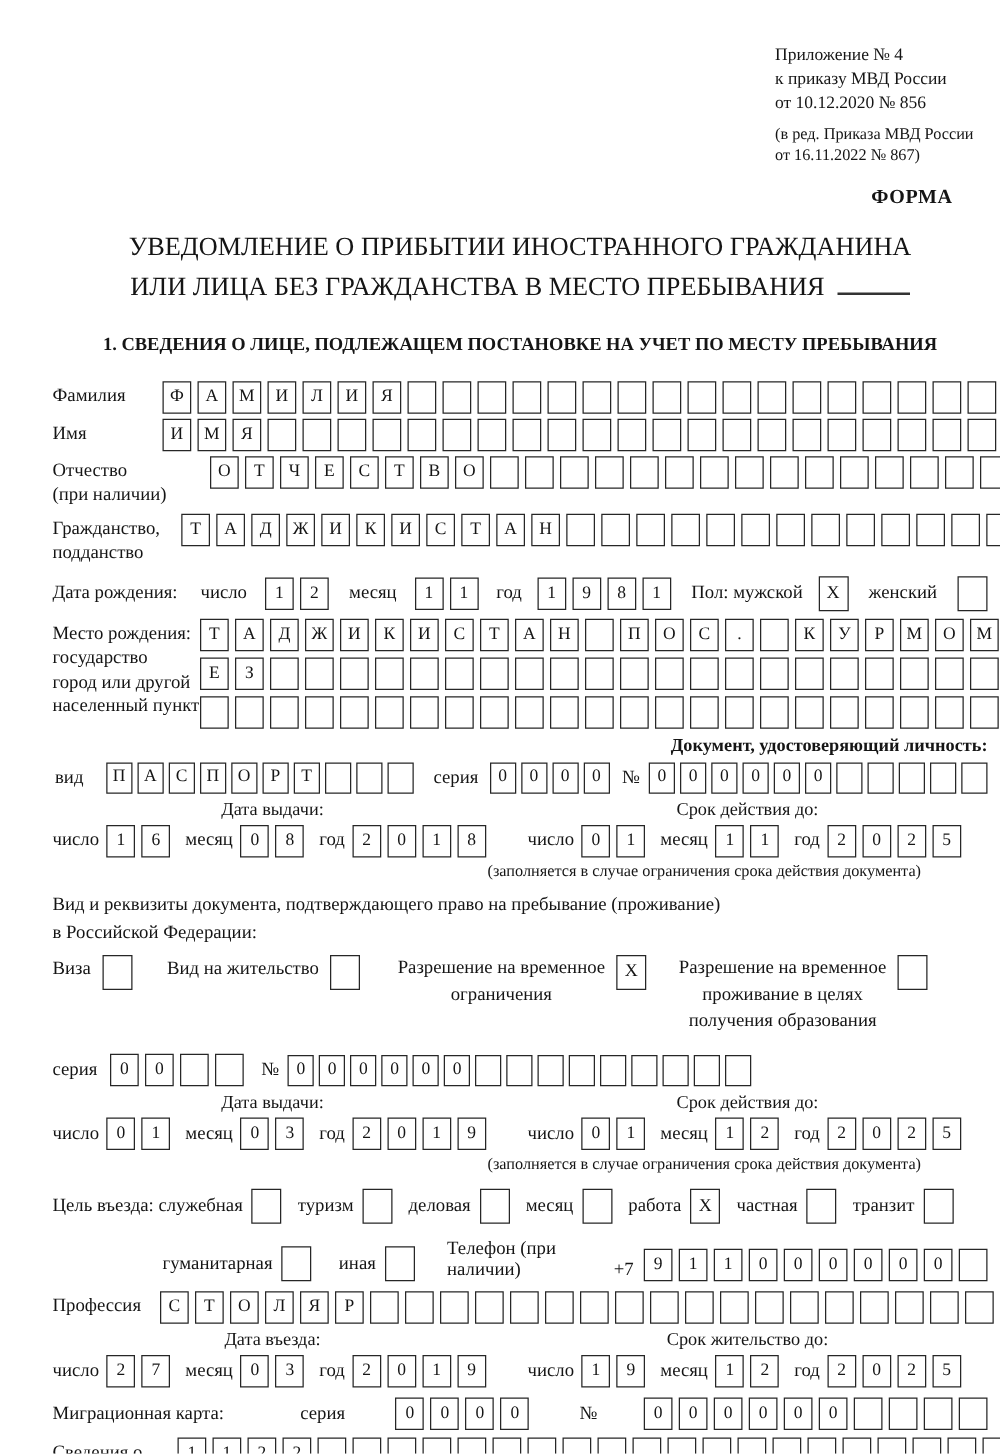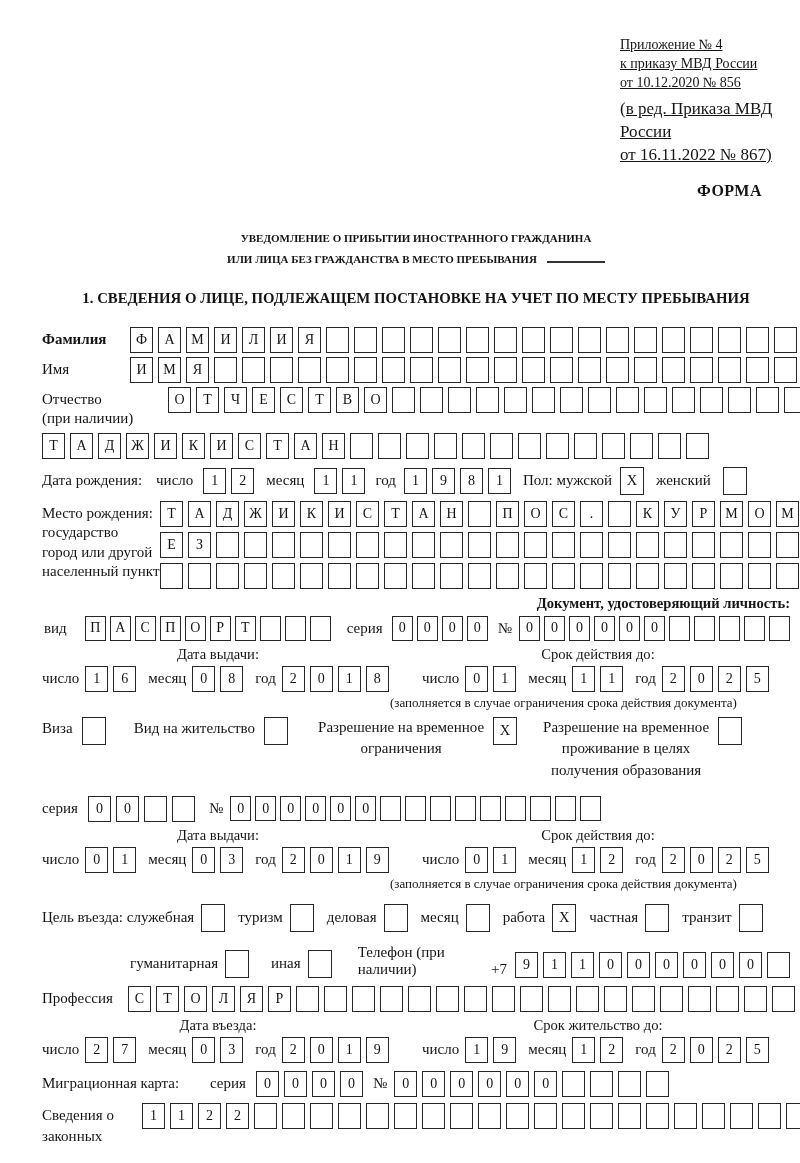--- a/index.html
+++ b/index.html
@@ -1,41 +1,41 @@
 <!DOCTYPE html>
 <html><head>
 <meta charset="utf-8">
 <style>
   html,body{margin:0;padding:0;background:#ffffff;}
   body{font-family:"Liberation Serif", serif;color:#151515;}
   .page{position:relative;width:800px;height:1163px;box-sizing:border-box;
         padding:36px 10px 0 42px;overflow:hidden;background:#ffffff;}
 
   
-  .appendix{margin-left:578px;font-size:14px;line-height:1.35;text-decoration:underline;}
-  .appendix .amend{margin-top:5px;font-size:17px;}
+  .appendix{margin-left:578px;font-size:14px;line-height:1.35;}
+  .appendix .amend{margin-top:5px;font-size:13px;}
   .forma{font-weight:bold;font-size:16px;text-align:right;margin-right:28px;margin-top:16px;letter-spacing:.5px;}
 
-  .title{margin-top:30px;text-align:center;font-weight:bold;font-size:11px;line-height:1.55;}
+  .title{margin-top:14px;text-align:center;font-weight:normal;font-size:21px;line-height:1.55;}
   .uline{display:inline-block;width:58px;border-bottom:2.2px solid #333;height:13px;margin-left:10px;}
   .sec1{margin-top:22px;text-align:center;font-weight:bold;font-size:14.8px;}
 
   
   .cells{display:inline-flex;gap:5px;vertical-align:middle;flex:none;}
   .cell{width:21px;height:24px;border:1.4px solid #262626;display:inline-flex;flex:none;
         align-items:center;justify-content:center;font-size:14px;background:#fff;}
   .cells.sm{gap:4px;}
   .cells.sm .cell{width:19px;height:23px;}
 
   .box{width:22px;height:26px;border:1.4px solid #262626;display:inline-flex;flex:none;
        align-items:center;justify-content:center;font-size:14.5px;vertical-align:middle;background:#fff;}
 
   .row{display:flex;align-items:flex-start;font-size:15px;}
   .lbl{flex:none;line-height:1.3;padding-top:3px;}
-  .mt4{margin-top:4px;} .mt6{margin-top:6px;} .mt8{margin-top:8px;} .mt14{margin-top:14px;}
+  .mt4{margin-top:4px;} .mt6{margin-top:6px;} .mt8{margin-top:8px;justify-content:space-between;} .mt14{margin-top:14px;}
 
   .dhead{font-weight:bold;text-align:right;font-size:14.6px;margin-top:6px;}
 
   .dates{display:flex;margin-top:5px;font-size:15px;}
   .dates .half{width:352px;}
   .dates .half+.half{margin-left:28px;}
   .dtitle{text-align:center;font-size:14.6px;margin-bottom:3px;}
   .dline{display:flex;align-items:center;}
   .dline .dlbl{margin-right:6px;}
   .dline .cells{margin-right:12px;}
@@ -71,21 +71,21 @@
   <div class="forma">ФОРМА</div>
 
   <div class="title">
     <div>УВЕДОМЛЕНИЕ О ПРИБЫТИИ ИНОСТРАННОГО ГРАЖДАНИНА</div>
     <div><span>ИЛИ ЛИЦА БЕЗ ГРАЖДАНСТВА В МЕСТО ПРЕБЫВАНИЯ</span><span class="uline"></span></div>
   </div>
 
   <div class="sec1">1. СВЕДЕНИЯ О ЛИЦЕ, ПОДЛЕЖАЩЕМ ПОСТАНОВКЕ НА УЧЕТ ПО МЕСТУ ПРЕБЫВАНИЯ</div>
 
   <div class="row" style="margin-top:20px;">
-    <span class="lbl" style="width:88px;font-weight:bold;">Фамилия</span>
+    <span class="lbl" style="width:88px;">Фамилия</span>
     <span class="cells">
         <span class="cell">Ф</span>
         <span class="cell">А</span>
         <span class="cell">М</span>
         <span class="cell">И</span>
         <span class="cell">Л</span>
         <span class="cell">И</span>
         <span class="cell">Я</span>
         <span class="cell"></span>
         <span class="cell"></span>
@@ -163,20 +163,24 @@
         <span class="cell"></span>
         <span class="cell"></span>
         <span class="cell"></span>
         <span class="cell"></span>
         <span class="cell"></span>
         <span class="cell"></span>
       </span>
   </div>
 
   <div class="row mt4">
+    <span class="lbl" style="width:103px;">
+      <span>Гражданство,</span><br>
+      <span>подданство</span>
+    </span>
     <span class="cells">
         <span class="cell">Т</span>
         <span class="cell">А</span>
         <span class="cell">Д</span>
         <span class="cell">Ж</span>
         <span class="cell">И</span>
         <span class="cell">К</span>
         <span class="cell">И</span>
         <span class="cell">С</span>
         <span class="cell">Т</span>
@@ -389,20 +393,24 @@
             <span class="cell">2</span>
             <span class="cell">0</span>
             <span class="cell">2</span>
             <span class="cell">5</span>
           </span>
       </div>
     </div>
   </div>
   <div class="note">(заполняется в случае ограничения срока действия документа)</div>
 
+  <div class="mt8" style="font-size:15px;line-height:1.5;">
+    <div>Вид и реквизиты документа, подтверждающего право на пребывание (проживание)</div>
+    <div>в Российской Федерации:</div>
+  </div>
 
   <div class="visa-row">
     <span class="opt" style="margin-right:28px;">
       <span style="padding-top:3px;text-align:center;">Виза</span>
       <span class="box"></span>
     </span>
     <span class="opt" style="margin-right:30px;">
       <span style="padding-top:3px;">Вид на жительство</span>
       <span class="box"></span>
     </span>

